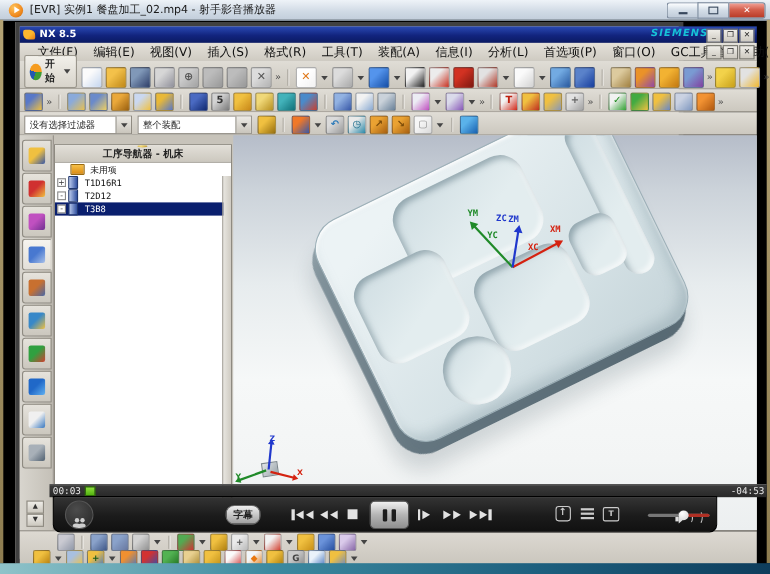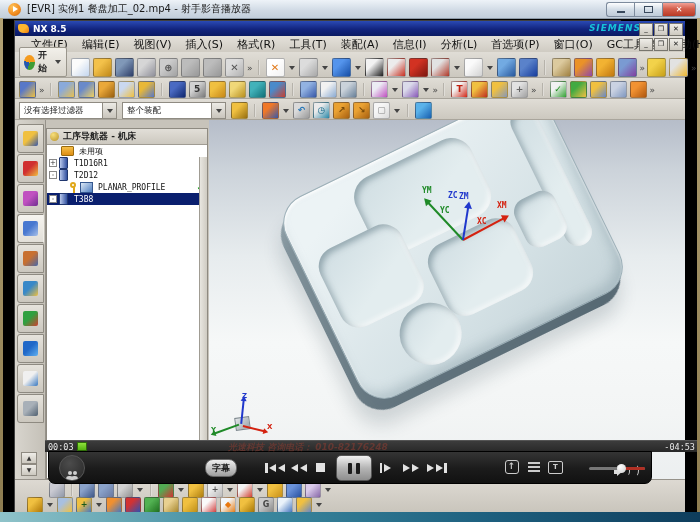--- a/index.html
+++ b/index.html
@@ -13,21 +13,21 @@
   .winbtns{position:absolute;right:4px;top:2px;display:flex;}
   .wbtn{width:27px;height:13px;border:1px solid #7d8b9d;border-right:none;background:linear-gradient(180deg,#fdfeff,#d3dde7 50%,#bfcbd8);display:flex;align-items:center;justify-content:center;font-size:8px;color:#38485c;}
   .wbtn:last-child{border-right:1px solid #7d8b9d;border-radius:0 3px 3px 0;}
   .wbtn:first-child{border-radius:3px 0 0 3px;}
   .wbtn.close{width:32px;background:linear-gradient(180deg,#f2a196,#d45f4c 45%,#b83a26);color:#fff;font-weight:bold;}
   .wbtn .minbar{width:8px;height:2px;background:#38485c;margin-top:4px;}
   .wbtn .maxbox{width:7px;height:5px;border:1px solid #38485c;}
   
   .sideb{width:3px;top:18px;height:494px;background:linear-gradient(180deg,#b3a274,#8d7c50);}
   
-  #nx{left:14px;top:20px;width:607px;height:492px;background:#d2cec6;border:1px solid #404040;box-sizing:border-box;}
+  #nx{left:14px;top:20px;width:607px;height:492px;background:#d2cec6;border:4px solid #404040;box-sizing:border-box;}
   #nxtitle{left:0;top:0;width:670px;height:15px;background:linear-gradient(180deg,#2a4ab4,#12247e 55%,#0a1a62);display:flex;align-items:center;}
   #nxmark{width:11px;height:9px;margin:0 4px 0 3px;background:linear-gradient(135deg,#ffb62e 55%,#e87a10);border-radius:2px 5px 2px 5px;}
   #nxtitle .t{font-size:9px;color:#fff;font-weight:bold;}
   #brand{position:absolute;right:44px;top:2px;font-size:9px;font-weight:bold;font-style:italic;letter-spacing:1px;color:#16c2d8;}
   .mdibtns{position:absolute;display:flex;gap:1px;}
   .mbtn{width:12px;height:11px;background:linear-gradient(180deg,#efede8,#cdc9c0);border:1px solid #77756e;font-size:7px;line-height:10px;text-align:center;color:#222;}
   
   #menubar{left:0;top:15px;width:670px;height:16px;background:linear-gradient(180deg,#e4e1da,#cfcbc2);border-bottom:1px solid #a9a59c;display:flex;align-items:center;}
   #menuicon{width:10px;height:10px;margin:0 5px 0 4px;background:linear-gradient(135deg,#f3b13a,#3b5fb0);border-radius:1px;}
   .menu{font-size:11px;color:#111;padding:0 7px;white-space:nowrap;}
@@ -52,21 +52,21 @@
   
   #mainarea{left:0;top:99px;width:670px;height:359px;background:#c7c3ba;}
   
   #resbar{left:0;top:0;width:30px;height:359px;background:linear-gradient(90deg,#d8d5ce,#c4c0b7);border-right:1px solid #96928a;}
   .rtab{position:absolute;left:2px;width:25px;height:27px;background:linear-gradient(180deg,#e6e3dc,#cbc7be);border:1px solid #8e8a81;border-radius:3px 0 0 3px;display:flex;align-items:center;justify-content:center;}
   .rtab.sel{background:linear-gradient(180deg,#f6f4ef,#e2dfd8);border-right-color:#f0eee8;}
   .rglyph{width:15px;height:15px;border-radius:2px;}
   .rscroll{position:absolute;left:6px;width:14px;height:10px;background:linear-gradient(180deg,#efede8,#ccc8bf);border:1px solid #8e8a81;font-size:6px;line-height:9px;text-align:center;color:#333;}
   
   #navpanel{left:31px;top:8px;width:162px;height:351px;background:#fff;border:1px solid #8e8a81;box-sizing:border-box;}
-  #navhead{height:15px;background:linear-gradient(180deg,#e2dfd8,#ccc8bf);display:flex;align-items:center;border-bottom:1px solid #a09c93;}
+  #navhead{height:15px;background:linear-gradient(180deg,#e2dfd8,#ccc8bf);display:flex;align-items:center;border-bottom:1px solid #a09c93;flex-direction:column;}
   #navheadicon{width:9px;height:9px;margin:0 4px 0 3px;border-radius:50%;background:radial-gradient(circle at 35% 30%,#f8df7a,#b8922a);}
   #navhead .t{font-size:9px;font-weight:bold;color:#222;}
   #navcols{height:13px;background:linear-gradient(180deg,#f0eee9,#d5d1c8);border-bottom:1px solid #a09c93;display:flex;align-items:center;}
   #navcols .t{font-size:8.5px;color:#222;padding-left:4px;}
   .trow{height:12px;display:flex;align-items:center;font-size:8.5px;color:#111;white-space:nowrap;position:relative;}
   .trow .lbl{padding:0 3px;font-family:"DejaVu Sans Mono",monospace;font-size:8px;}
   .trow.sel{background:#0a1f6e;color:#fff;}
   .exp{width:8px;height:8px;border:1px solid #888;background:#fff;font-size:7px;line-height:6px;text-align:center;color:#333;margin-right:2px;flex:none;box-sizing:border-box;}
   .spacer{flex:none;}
   .i-folder{width:11px;height:8px;background:linear-gradient(180deg,#f6c049,#dd8d14);border:1px solid #9a6a10;border-radius:1px;flex:none;margin-right:2px;}
@@ -361,27 +361,20 @@
           <span class="exp">+</span>
           <span class="i-tool"></span>
           <span class="lbl">T1D16R1</span>
         </div>
         <div class="trow">
           <span class="spacer" style="width:2px;"></span>
           <span class="exp">-</span>
           <span class="i-tool"></span>
           <span class="lbl">T2D12</span>
         </div>
-        <div class="trow">
-          <span class="spacer" style="width:22px;"></span>
-          <span class="i-key"></span>
-          <span class="i-op"></span>
-          <span class="lbl">PLANAR_PROFILE</span>
-          <span class="chk">✓</span>
-        </div>
         <div class="trow sel">
           <span class="spacer" style="width:2px;"></span>
           <span class="exp">-</span>
           <span class="i-tool"></span>
           <span class="lbl">T3B8</span>
         </div>
         <div id="navscroll"></div>
       </div>
 
       <div class="abs" id="graphics">
@@ -470,21 +463,20 @@
           <div class="caret"></div>
         </div>
     </div>
   </div>
 
   <div class="abs" id="progressbar">
     <span id="ptime-l">00:03</span>
     <span id="pchip"></span>
     <span id="ptime-r">-04:53</span>
   </div>
-  <div class="abs" id="watermark">光速科技 咨询电话： 010-82176248</div>
 
   <div class="abs" id="controlbar">
     <div id="avatar">
       <div class="person"></div>
       <div class="person"></div>
     </div>
     <div id="subbtn">
       <span>字幕</span>
     </div>
 

